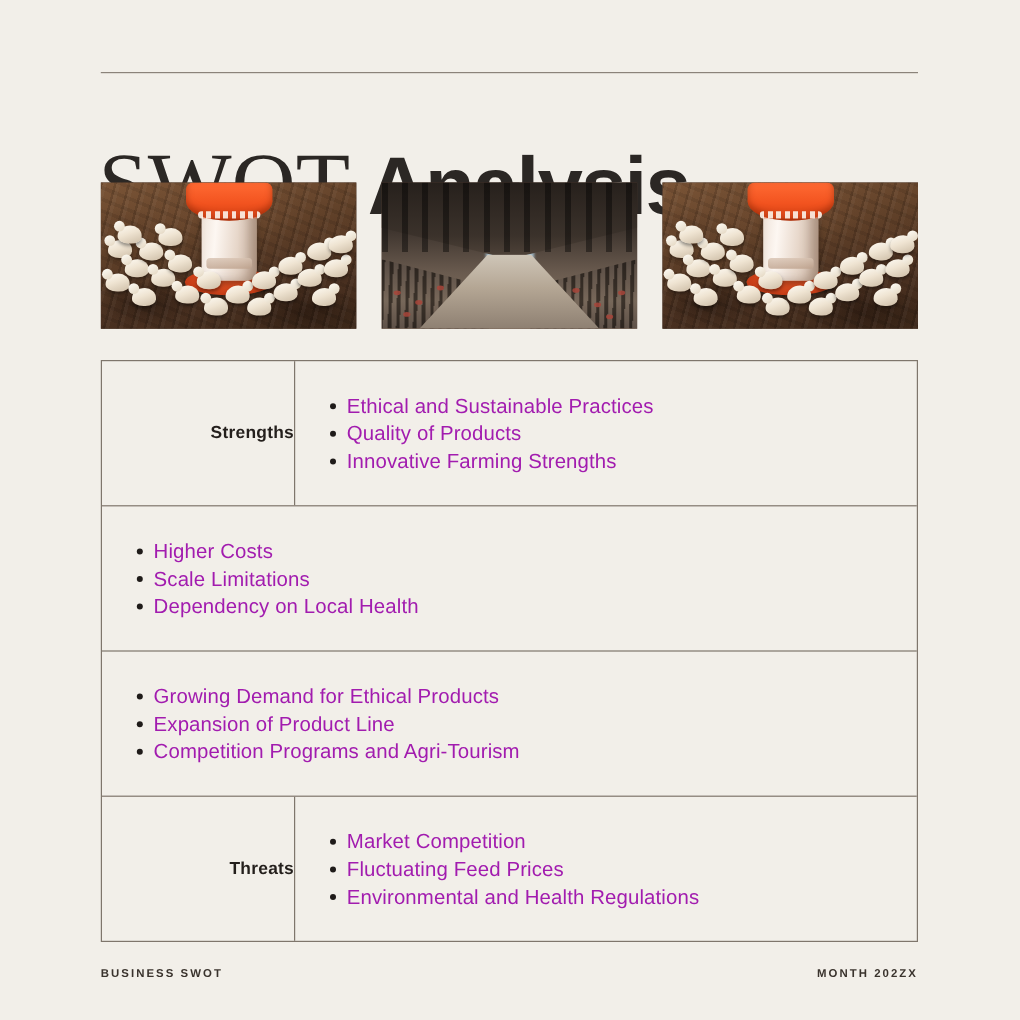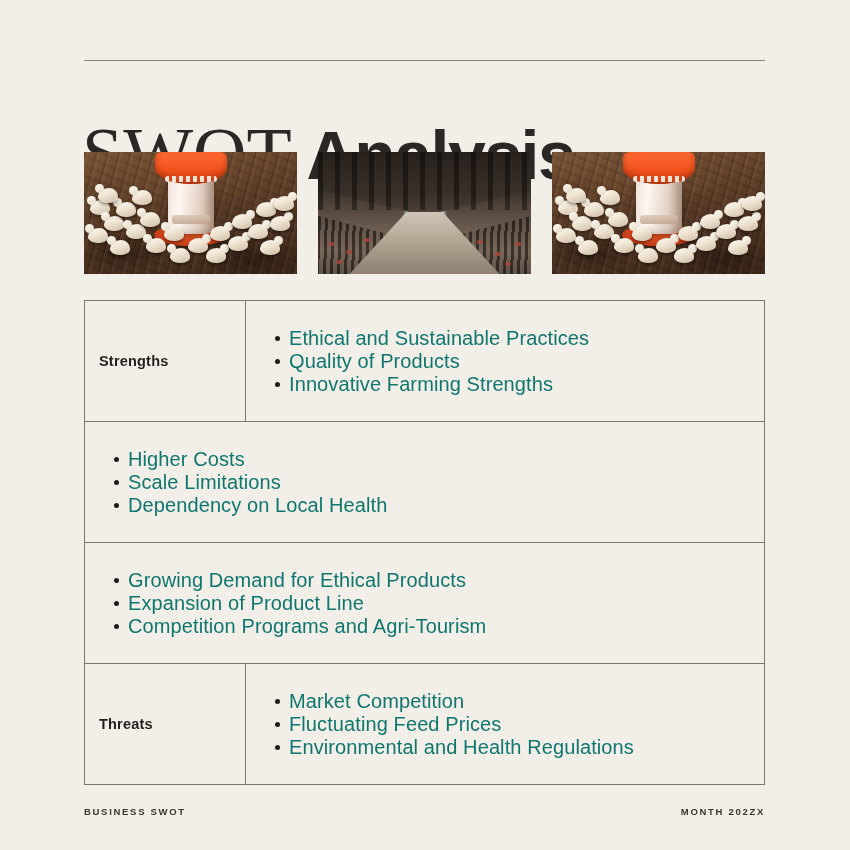--- a/index.html
+++ b/index.html
@@ -253,20 +253,21 @@
   .swot-row:last-child { border-bottom: none; }
 
   .swot-label-cell {
     width: 161px;
     flex: 0 0 161px;
     border-right: 1px solid #7f766c;
     box-sizing: border-box;
     display: flex;
     align-items: center;
     padding-left: 14px;
+    justify-content: flex-end;
   }
   .swot-label {
     font-size: 14.5px;
     font-weight: 700;
     letter-spacing: .2px;
     color: #241f1c;
   }
   .swot-items-cell {
     flex: 1 1 auto;
     display: flex;
@@ -275,23 +276,23 @@
     box-sizing: border-box;
     min-width: 0;
   }
   .swot-items {
     margin: 0;
     padding: 0 0 0 18px;
     list-style: none;
   }
   .swot-items li {
     position: relative;
-    font-size: 20px;
+    font-size: 17px;
     line-height: 23px;
-    color: #0f766e;
+    color: #a21caf;
     letter-spacing: .1px;
     white-space: nowrap;
   }
   .swot-items li::before {
     content: "";
     position: absolute;
     left: -14px;
     top: 9px;
     width: 5px;
     height: 5px;

